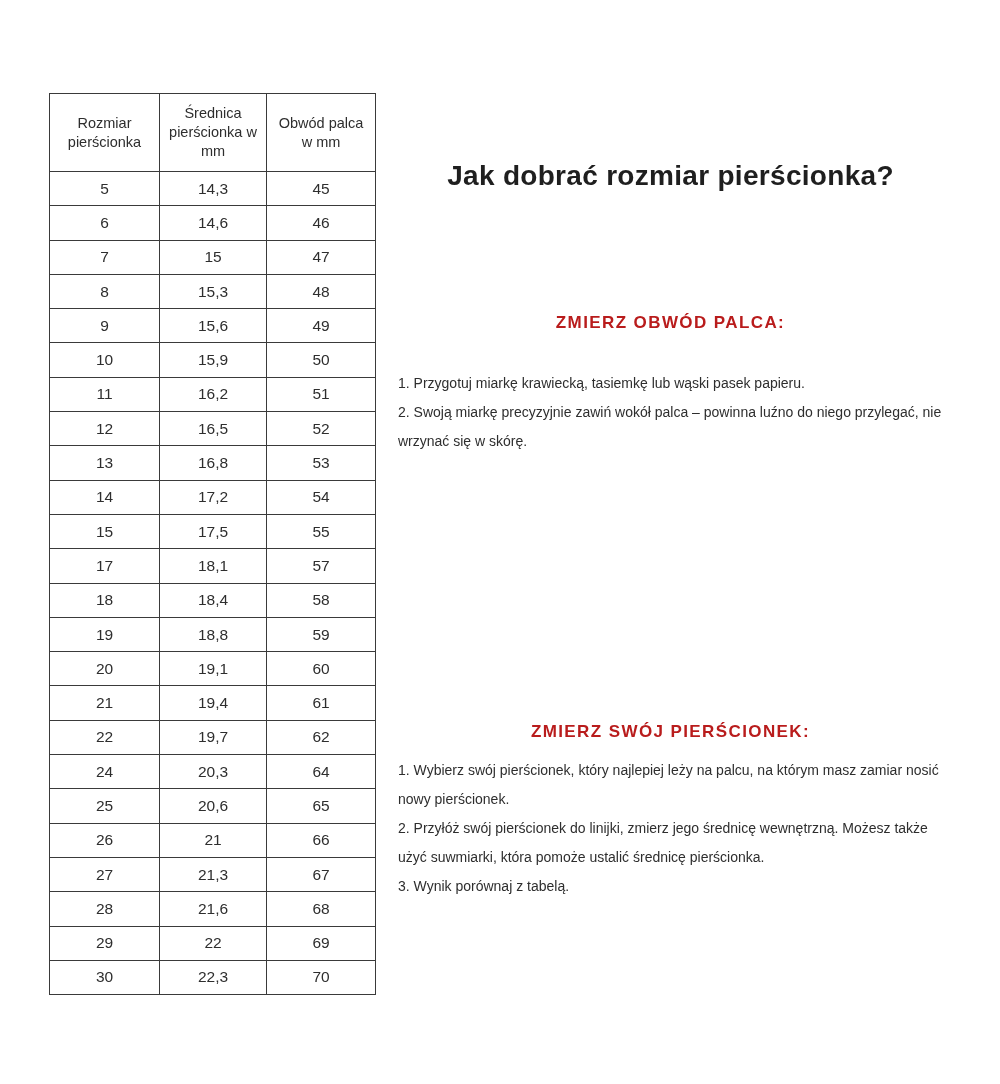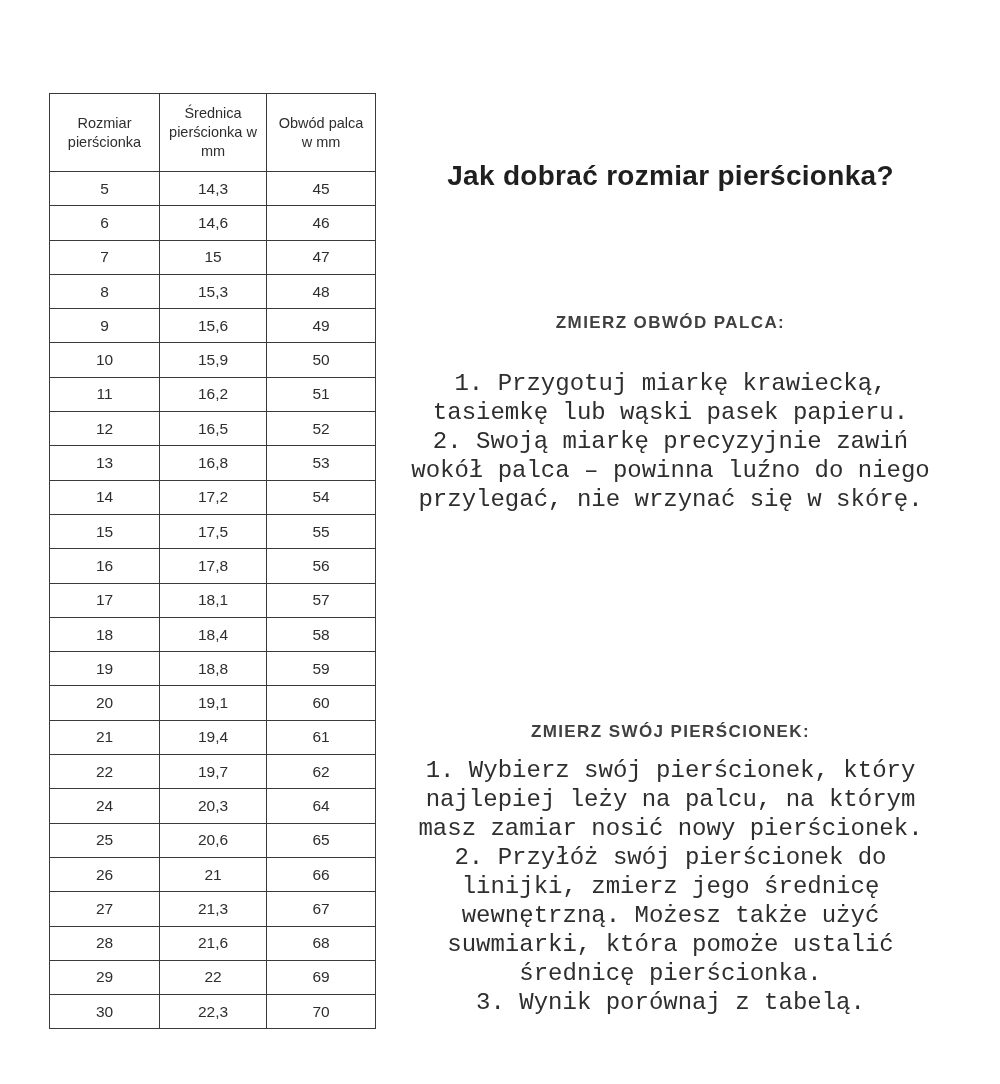--- a/index.html
+++ b/index.html
@@ -71,33 +71,32 @@
     color: #1f1f1f;
   }
   .section-heading {
     position: absolute;
     left: 0;
     width: 100%;
     text-align: center;
     font-size: 17px;
     font-weight: 700;
     letter-spacing: 1.4px;
-    color: #404040;
+    color: #b91c1c;
   }
   .heading-1 { top: 313px; }
   .heading-2 { top: 722px; }
   .instruction-list {
     position: absolute;
     left: 0;
     width: 100%;
-    text-align: center;
-    font-size: 24px;
+    text-align: left;
+    font-size: 14px;
     line-height: 29px;
     color: #2e2e2e;
-    font-family: Liberation Mono, monospace;
   }
   .list-1 { top: 369px; }
   .list-2 { top: 756px; }
   .instruction-list p { margin: 0; }
 </style>
 </head>
 <body>
 
 <div class="page">
 
@@ -164,25 +163,20 @@
           <td>14</td>
           <td>17,2</td>
           <td>54</td>
         </tr>
         <tr>
           <td>15</td>
           <td>17,5</td>
           <td>55</td>
         </tr>
         <tr>
-          <td>16</td>
-          <td>17,8</td>
-          <td>56</td>
-        </tr>
-        <tr>
           <td>17</td>
           <td>18,1</td>
           <td>57</td>
         </tr>
         <tr>
           <td>18</td>
           <td>18,4</td>
           <td>58</td>
         </tr>
         <tr>

